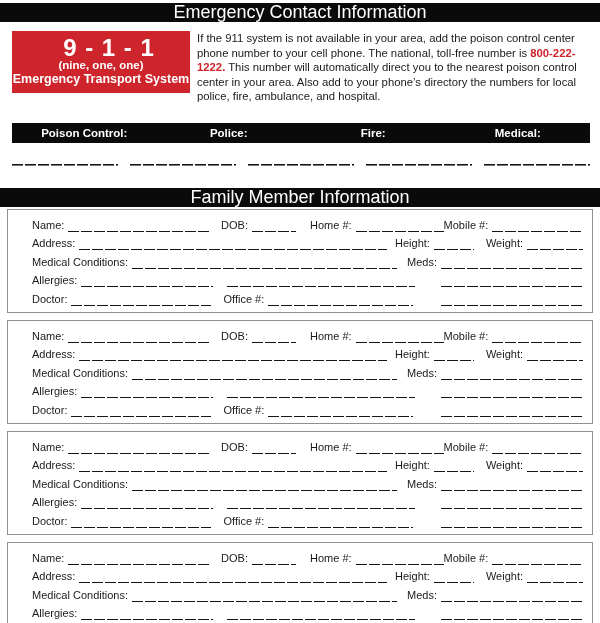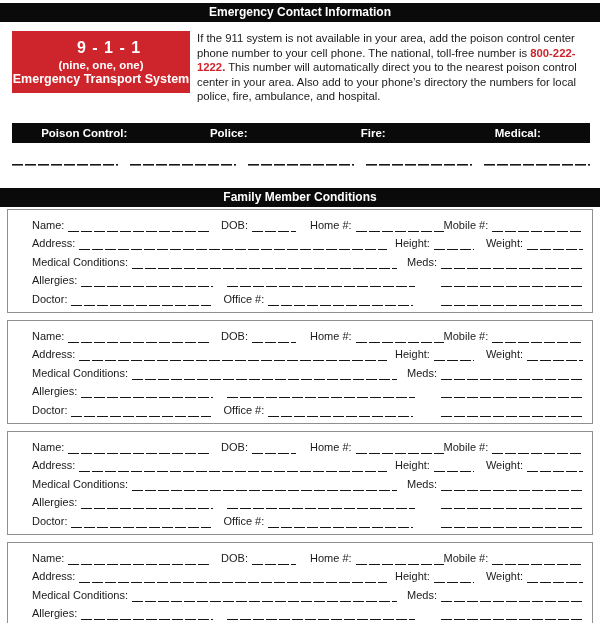--- a/index.html
+++ b/index.html
@@ -7,30 +7,30 @@
     --bar:#0a0a0a;
     --border:#8f8f8f;
     --text:#1a1a1a;
   }
   *{margin:0;padding:0;box-sizing:border-box;}
   html,body{width:600px;height:623px;overflow:hidden;background:#ffffff;
     font-family:"Liberation Sans","DejaVu Sans",sans-serif;color:var(--text);}
 
   
   .titlebar{width:600px;height:19px;background:var(--bar);color:#ffffff;
-    font-size:12px;font-weight:bold;text-align:center;line-height:19px;}
+    font-size:18px;font-weight:normal;text-align:center;line-height:19px;}
   .titlebar.top{margin-top:3px;}
   .titlebar.family{margin-top:22px;}
 
   
   .intro{display:flex;margin:9px 10px 0 12px;}
   .redbox{width:178px;height:62px;background:var(--red);color:#ffffff;
     display:flex;flex-direction:column;justify-content:center;align-items:center;
     text-align:center;flex-shrink:0;}
-  .redbox .num{font-size:16px;font-weight:bold;line-height:22px;letter-spacing:1px;margin-left:16px;}
+  .redbox .num{font-size:24px;font-weight:bold;line-height:22px;letter-spacing:1px;margin-left:16px;}
   .redbox .phon{font-size:11.5px;font-weight:bold;line-height:13px;}
   .redbox .sys{font-size:12.5px;font-weight:bold;line-height:15px;}
   .para{margin-left:7px;width:394px;font-size:11.3px;line-height:14.6px;text-align:left;}
   .para .phone{color:var(--red);font-weight:bold;}
 
   
   .contacts{margin:19px 10px 0 12px;}
   .c-bars{display:flex;gap:0;}
   .c-bar{flex:1;height:20px;background:var(--bar);color:#ffffff;
     font-size:11.5px;font-weight:bold;text-align:center;line-height:20px;}
@@ -78,21 +78,21 @@
   </div>
   <div class="c-lines">
     <div class="c-line"></div>
     <div class="c-line"></div>
     <div class="c-line"></div>
     <div class="c-line"></div>
     <div class="c-line"></div>
   </div>
 </div>
 
-<div class="titlebar family">Family Member Conditions</div>
+<div class="titlebar family">Family Member Information</div>
 
 <div class="blocks">
   <div class="block">
     <div class="row">
       <span class="lbl">Name:</span>
       <span class="bl grow" style="flex:1.55"></span>
       <span class="lbl ml12">DOB:</span>
       <span class="bl w44"></span>
       <span class="lbl ml14">Home #:</span>
       <span class="bl w88"></span>

